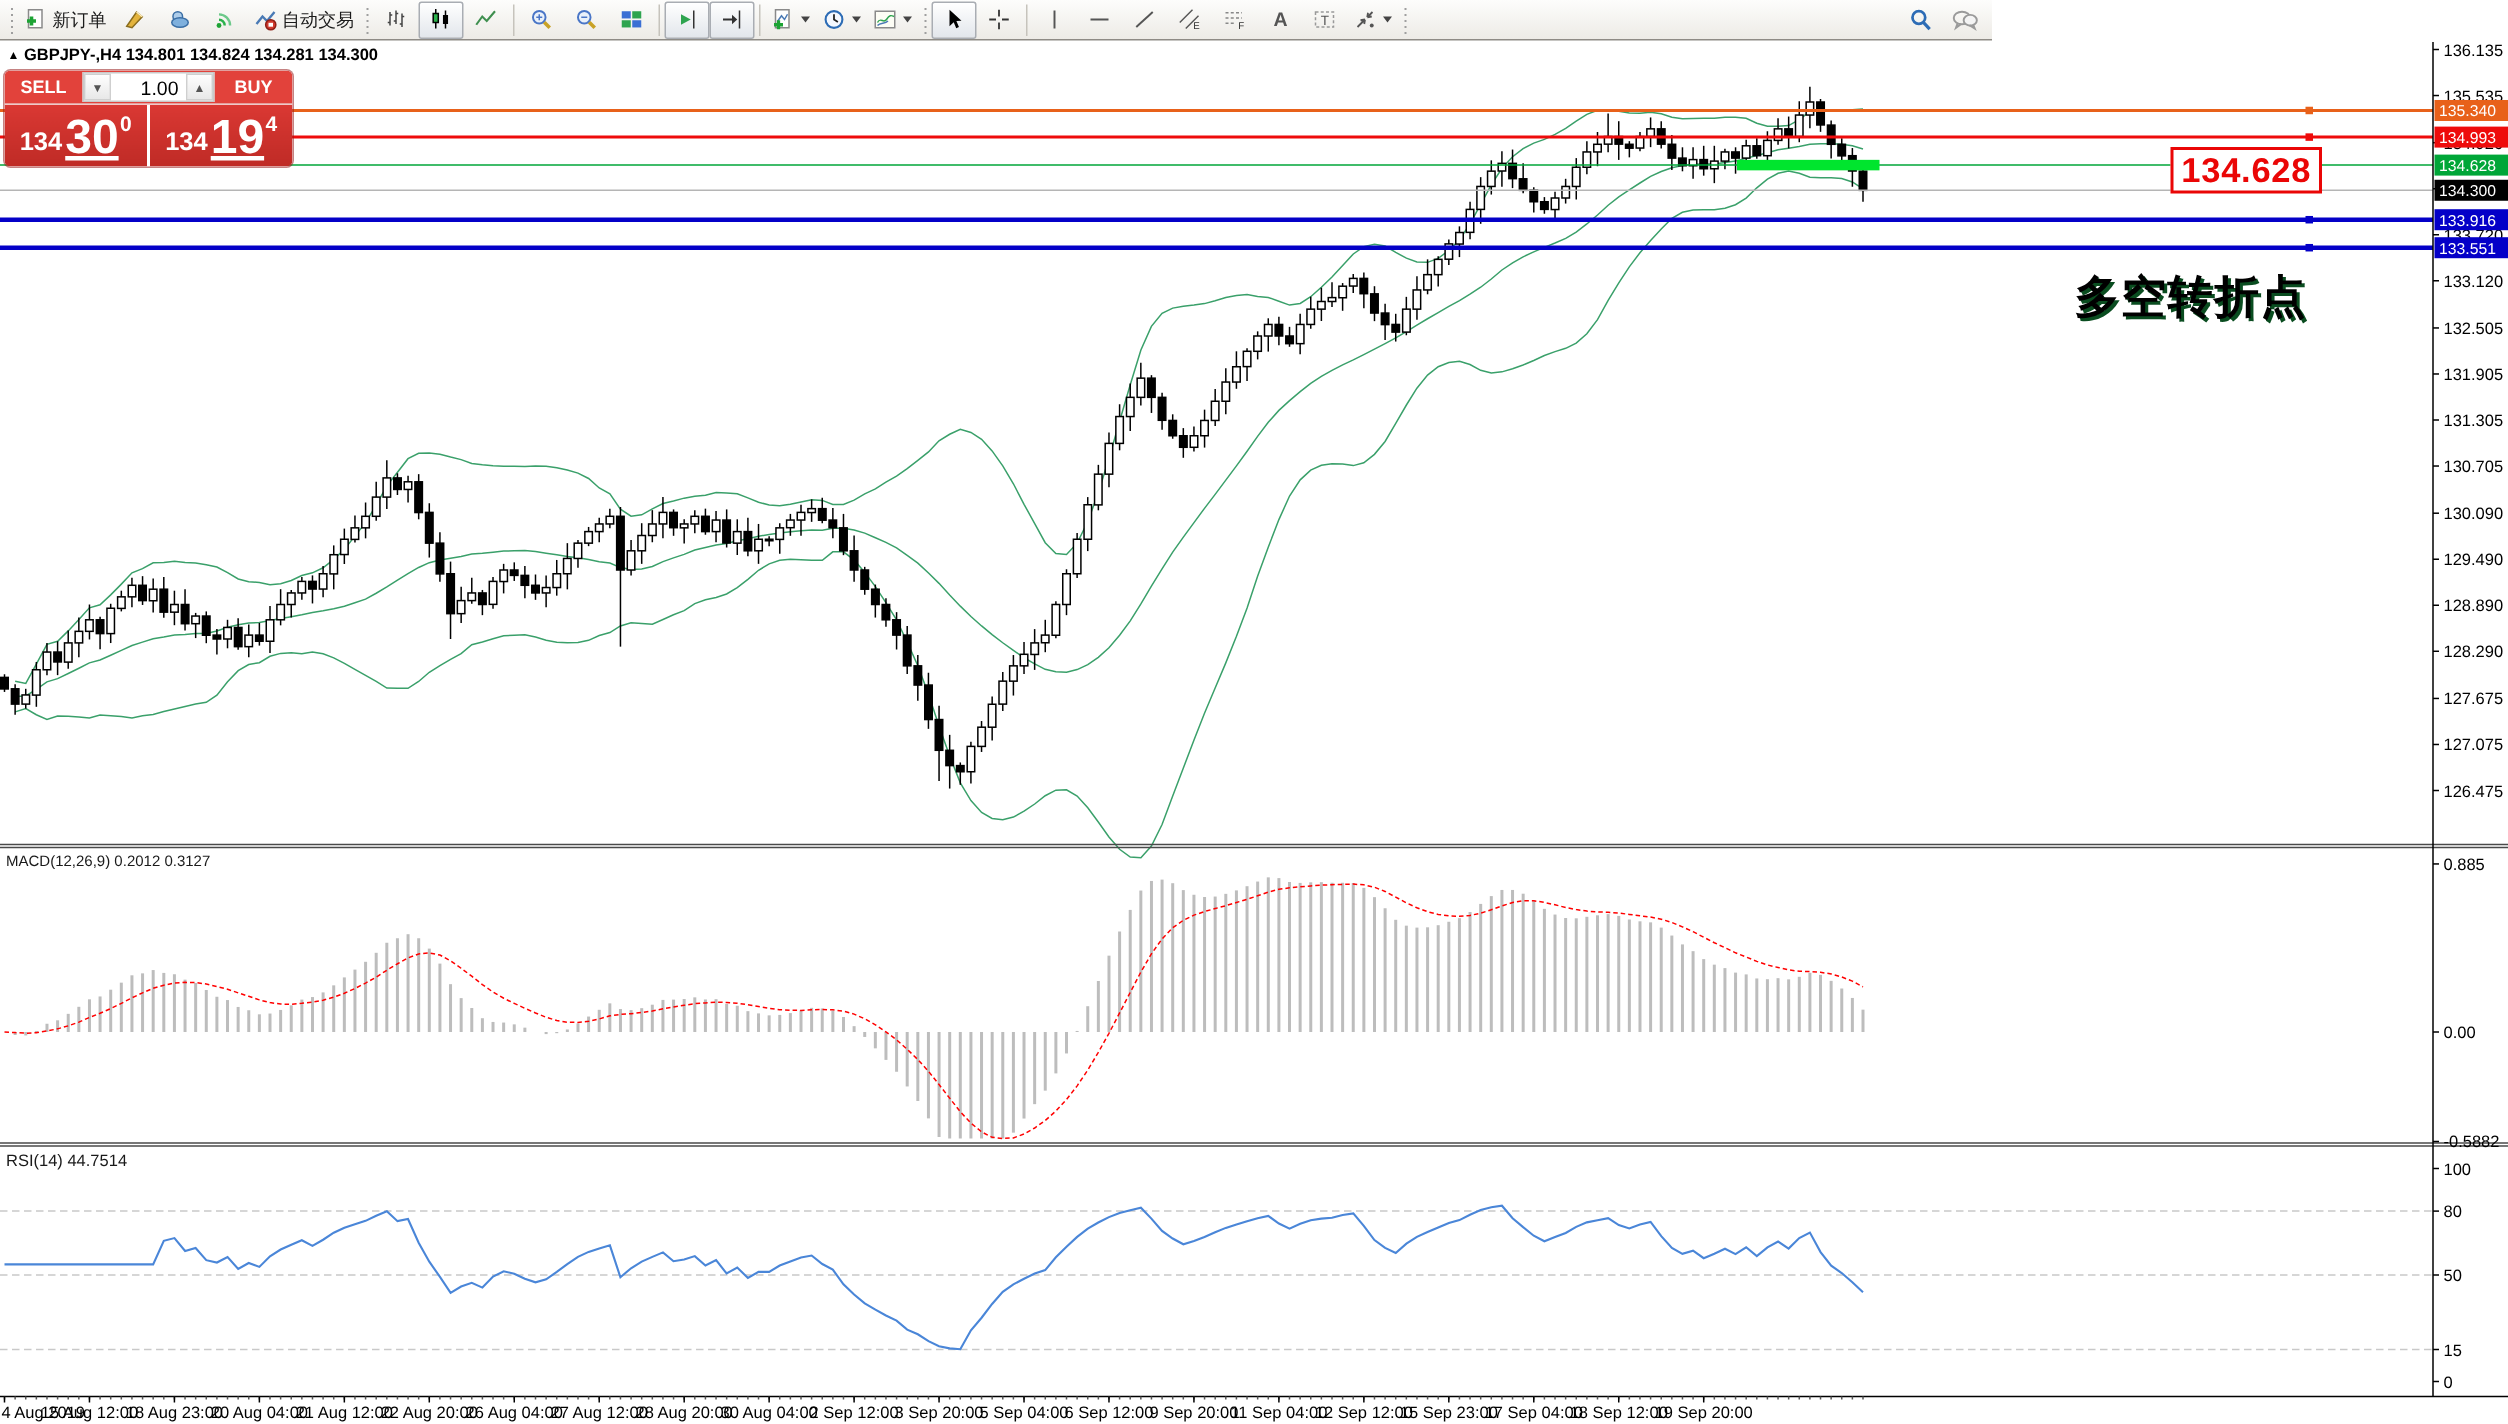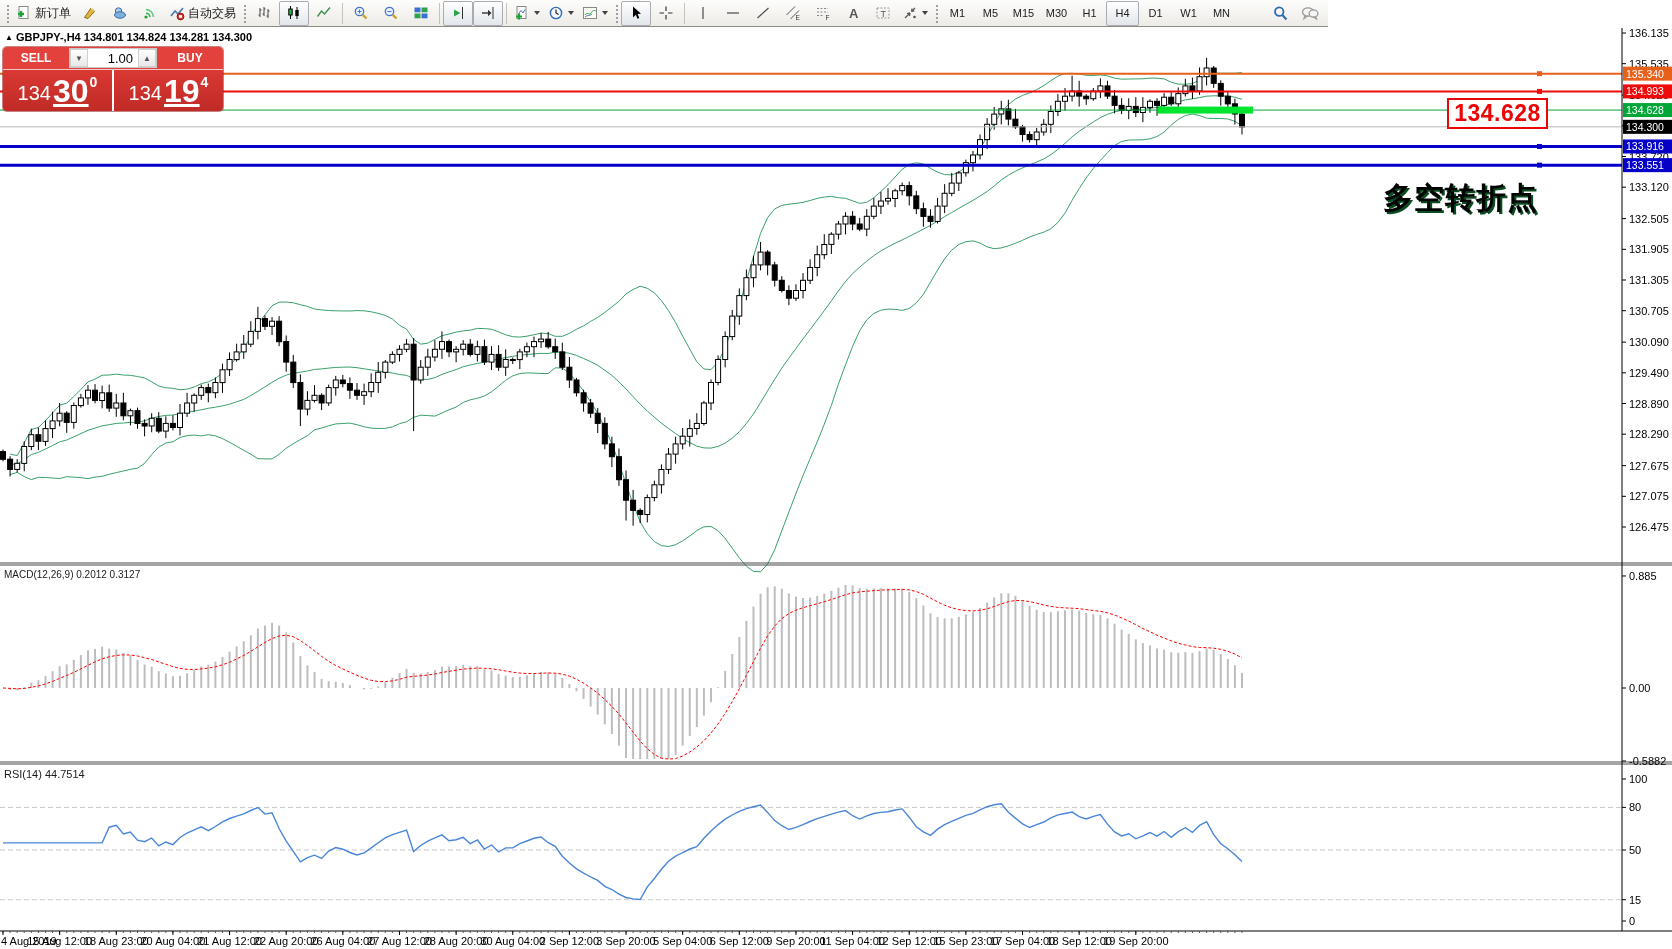--- a/index.html
+++ b/index.html
@@ -17,34 +17,34 @@
   .grip{width:5px;height:20px;margin:0 2px;
     background-image:radial-gradient(circle,#9f9f9f 0.8px,transparent 1px);
     background-size:4px 4px;background-position:1px 1px;}
   .tf{font-size:11px;min-width:25px;color:#222;}
   #tb-right{margin-left:auto;display:flex;align-items:center;}
   
   #chart-svg{position:absolute;top:0;left:0;z-index:1;}
   svg text{font-family:"Liberation Sans",sans-serif;}
   #symbol-info{position:absolute;left:5px;top:31px;font-size:11px;font-weight:bold;color:#000;z-index:4;}
   #symbol-info .tri{font-size:8px;vertical-align:1px;margin-right:3px;}
-  #trade-panel{position:absolute;left:3px;top:47px;width:220px;z-index:5;border-radius:4px;
+  #trade-panel{position:absolute;left:3px;top:47px;width:192px;z-index:5;border-radius:4px;
     overflow:hidden;box-shadow:0 0 0 1px rgba(150,30,30,.55);}
   .tp-row1{display:flex;height:22px;background:#e2423b;align-items:stretch;}
   .tp-sell,.tp-buy{flex:1;display:flex;align-items:center;justify-content:center;color:#fff;
     font-size:12px;font-weight:bold;}
   .tp-spin{display:flex;width:88px;background:#fff;border:1px solid #c9c9c9;box-sizing:border-box;margin:1px 0;}
   .tp-step{width:16px;display:flex;align-items:center;justify-content:center;font-size:8px;color:#555;
     background:linear-gradient(#fefefe,#e8e8e8);border:1px solid #cfcfcf;}
   .tp-vol{flex:1;display:flex;align-items:center;justify-content:flex-end;padding-right:5px;
     font-size:13px;color:#000000;}
   .tp-row2{display:flex;height:41px;background:linear-gradient(#da3833,#bf2b26);
     border-top:1px solid rgba(255,255,255,.75);}
   .tp-price{flex:1;display:flex;align-items:center;justify-content:center;color:#fff;}
-  .tp-price .sm{font-size:20px;font-weight:normal;align-self:flex-end;margin-bottom:6px;margin-right:2px;}
+  .tp-price .sm{font-size:17px;font-weight:bold;align-self:flex-end;margin-bottom:6px;margin-right:2px;}
   .tp-price .big{font-size:32px;font-weight:bold;line-height:40px;text-decoration:underline;}
   .tp-price .sup{font-size:14px;font-weight:bold;align-self:flex-start;margin-top:4px;margin-left:1px;}
   .tp-div{width:2px;background:#fff;}
   #macd-label{position:absolute;left:4px;top:569px;font-size:10px;color:#1a1a1a;z-index:3;}
   #rsi-label{position:absolute;left:4px;top:768px;font-size:11px;color:#1a1a1a;z-index:3;}
   #price-box{position:absolute;left:1447px;top:98px;width:97px;height:27px;border:2px solid #ea0606;
     background:#fff;color:#ea0606;font-size:23px;font-weight:bold;display:flex;align-items:center;
     justify-content:center;z-index:4;letter-spacing:0.5px;}
   #cn-note{position:absolute;left:1383px;top:178px;font-size:30px;font-weight:bold;color:#000000;
     text-shadow:2px 2px 0 #0a4d20;z-index:4;letter-spacing:1px;white-space:nowrap;}
@@ -235,31 +235,20 @@
   <div class="tb-btn">
     <svg width="16" height="16" viewBox="0 0 16 16">
       <path d="M3 13 L8 8 M8 8 l-3 .5 M8 8 l-.5 3" stroke="#555" stroke-width="1.2" fill="none"></path>
       <path d="M13 3 L9.5 6.5 M9.5 6.5 l3 -.5 M9.5 6.5 l.5 -3" stroke="#555" stroke-width="1.2" fill="none"></path>
       <circle cx="12.5" cy="12" r="1.3" fill="#555"></circle>
     </svg>
     <span class="caret"></span>
   </div>
 
   <div class="grip"></div>
-  <div id="tf-group" style="display: flex;">
-      <div class="tb-btn tf">M1</div>
-      <div class="tb-btn tf">M5</div>
-      <div class="tb-btn tf">M15</div>
-      <div class="tb-btn tf">M30</div>
-      <div class="tb-btn tf">H1</div>
-      <div class="tb-btn tf active">H4</div>
-      <div class="tb-btn tf">D1</div>
-      <div class="tb-btn tf">W1</div>
-      <div class="tb-btn tf">MN</div>
-    </div>
 
   <div id="tb-right">
     <div class="tb-btn">
       <svg width="17" height="17" viewBox="0 0 16 16">
         <circle cx="6.8" cy="6.3" r="4" fill="none" stroke="#2d6cb5" stroke-width="1.7"></circle>
         <line x1="9.8" y1="9.5" x2="13.6" y2="13.6" stroke="#2d6cb5" stroke-width="2"></line>
       </svg>
     </div>
     <div class="tb-btn">
       <svg width="18" height="16" viewBox="0 0 18 16">

